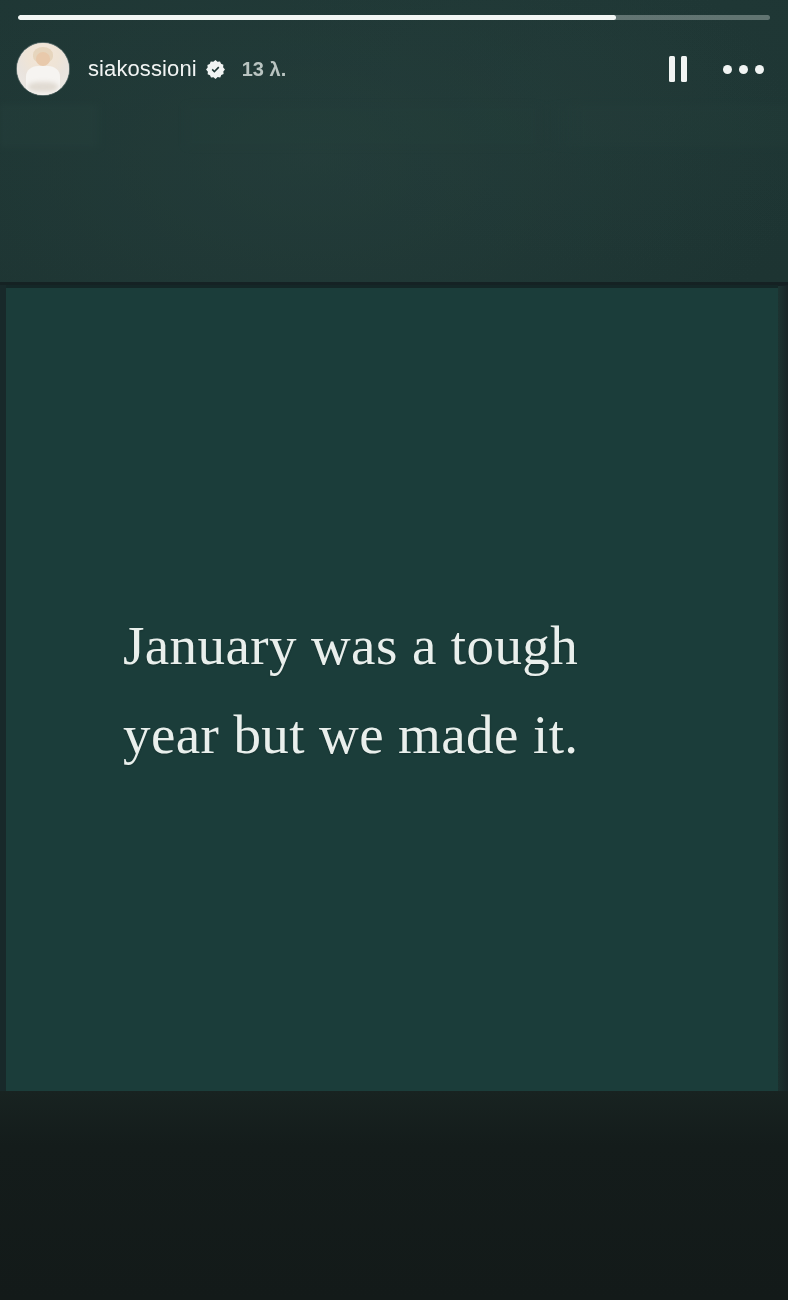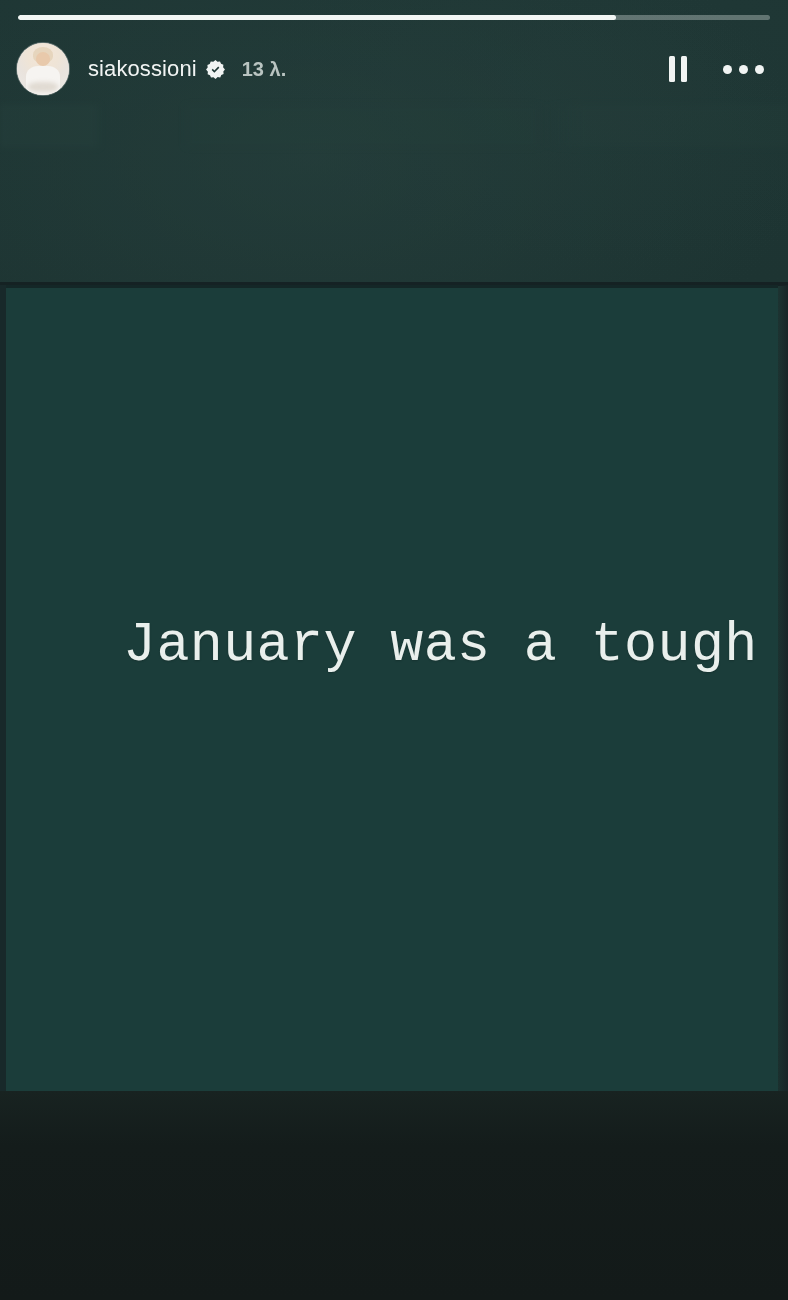--- a/index.html
+++ b/index.html
@@ -189,21 +189,21 @@
     width:100%; height:3px;
     background:rgba(14,22,24,0.55);
   }
 
   .story-text {
     position:absolute;
     left:0; right:0;
     top:316px;
     padding:0 110px 0 118px;
     color:#e9efec;
-    font-family:Liberation Mono, monospace;
+    font-family:Liberation Serif, serif;
     font-size:55px;
     line-height:1.62;
     font-weight:400;
     letter-spacing:0.4px;
     text-align:left;
     text-shadow:0 1px 2px rgba(0,0,0,0.18);
   }
   .story-text .line { display:block; white-space:nowrap; }
 
   .panel-divider-top {
@@ -283,20 +283,21 @@
       <i></i>
       <i></i>
     </div>
   </div>
 
   <div class="panel-divider-top"></div>
   <div class="story-panel">
     <div class="story-top-edge"></div>
     <div class="story-text">
       <span class="line">January was a tough</span>
+      <span class="line">year but we made it.</span>
     </div>
   </div>
   <div class="panel-edge-left"></div>
   <div class="panel-edge-right"></div>
 
   <div class="bottom-seam"></div>
   <div class="bottom-area"></div>
 
 </div>
 

